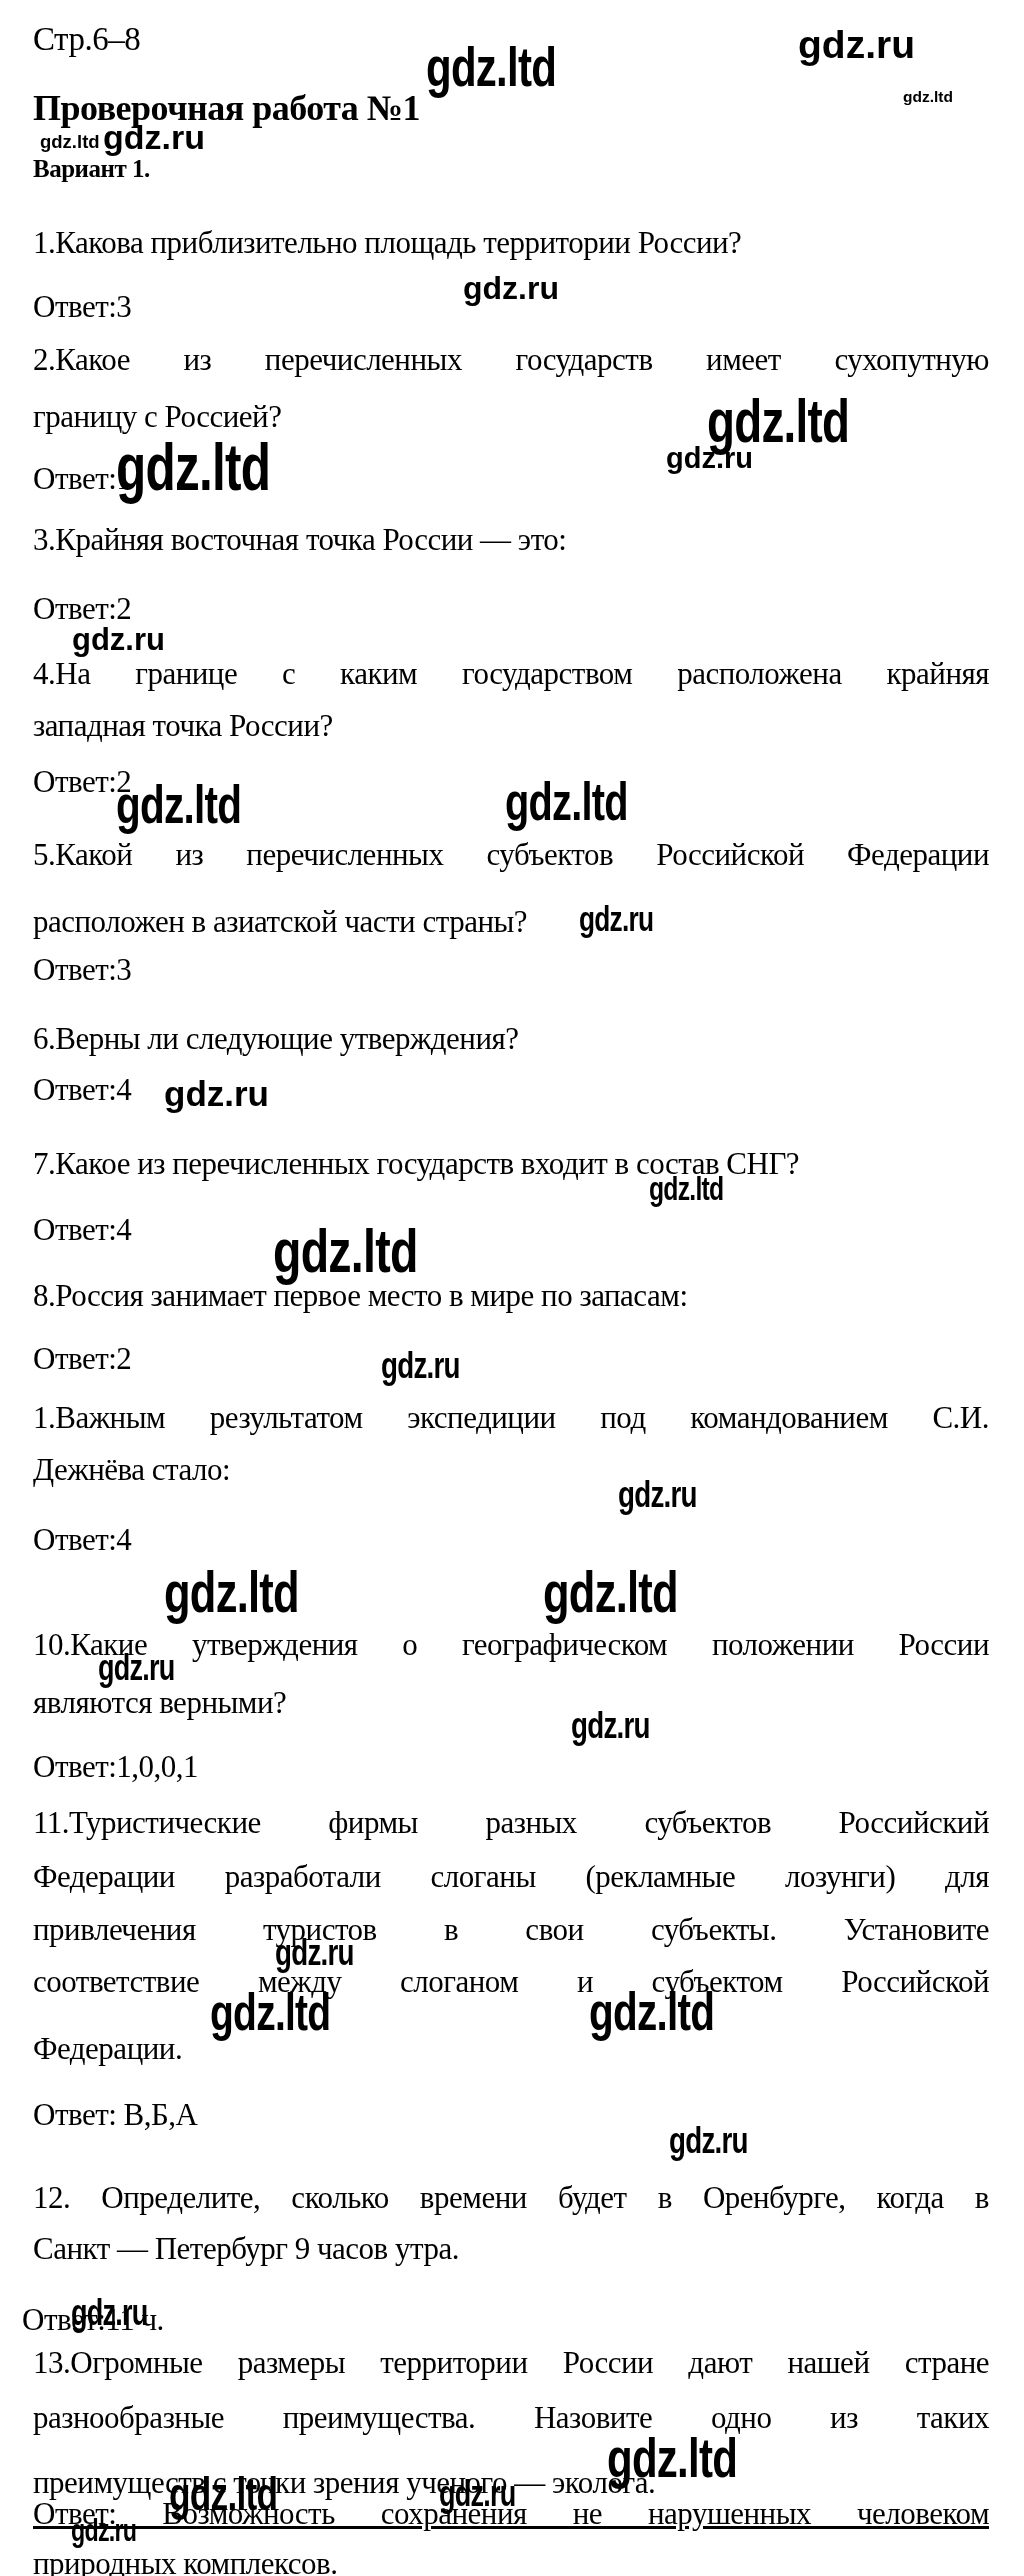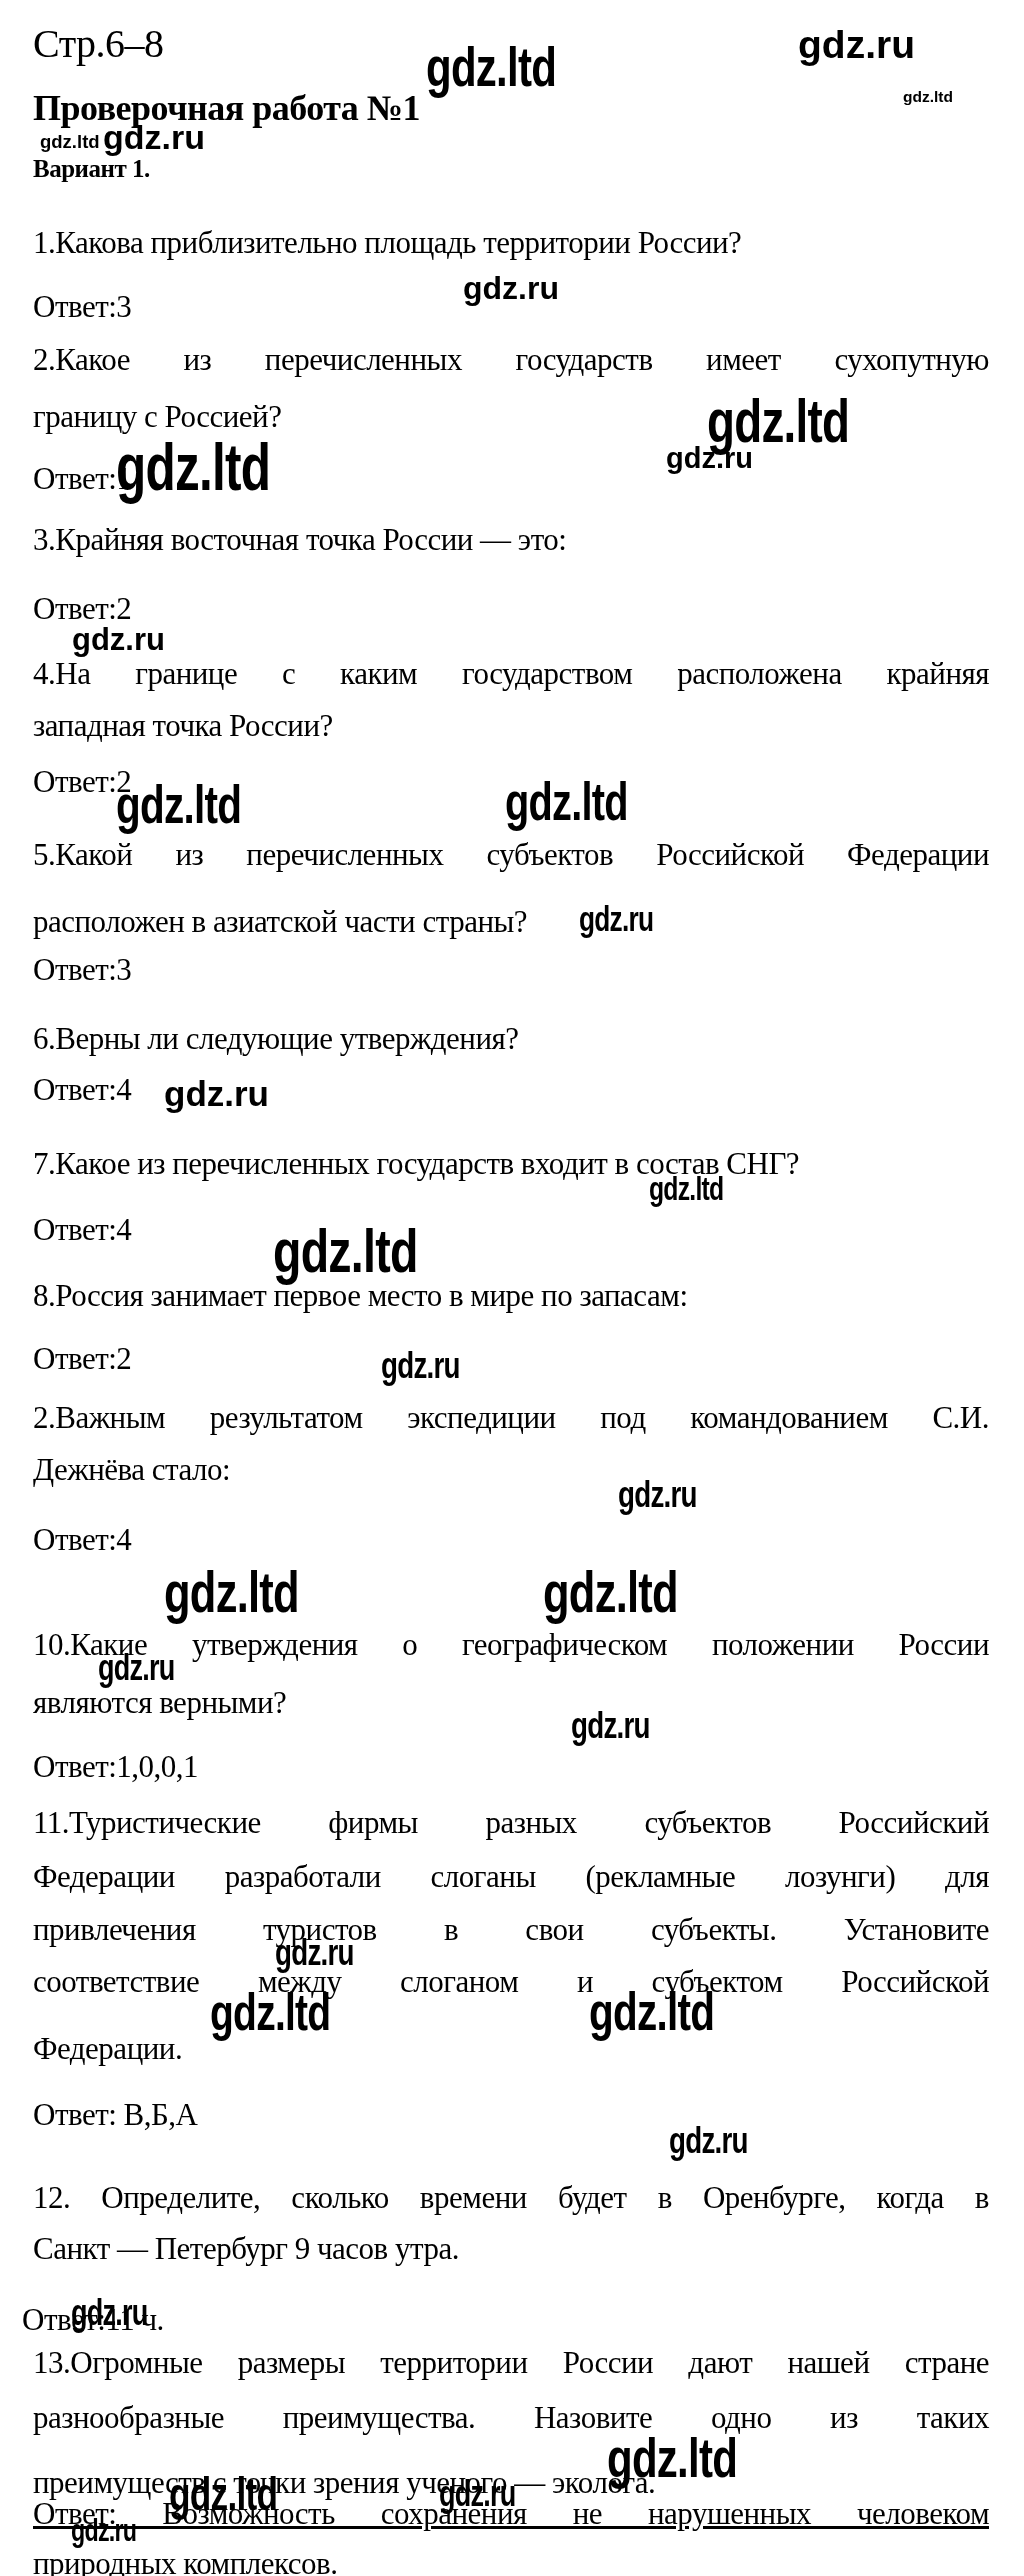--- a/index.html
+++ b/index.html
@@ -39,21 +39,21 @@
   .wm.cond {
     transform: scaleX(0.75);
     transform-origin: left top;
     letter-spacing: -1px;
   }
 </style>
 </head>
 <body>
 
 <div class="page">
-    <div class="tline" style="top: 21.6px; left: 33px; font-size: 40px;">Стр.6–8</div>
+    <div class="tline" style="top: 21.6px; left: 33px; font-size: 33px;">Стр.6–8</div>
     <div class="tline bold" style="top: 89px; left: 33px; font-size: 36px;">Проверочная работа №1</div>
     <div class="tline bold" style="top: 155px; left: 33px; font-size: 25px;">Вариант 1.</div>
     <div class="tline" style="top: 226px; left: 33px;">1.Какова приблизительно площадь территории России?</div>
     <div class="tline" style="top: 290px; left: 33px;">Ответ:3</div>
     <div class="tline just" style="top: 343px; left: 33px;">2.Какое из перечисленных государств имеет сухопутную</div>
     <div class="tline" style="top: 400px; left: 33px;">границу с Россией?</div>
     <div class="tline" style="top: 462px; left: 33px;">Ответ:1</div>
     <div class="tline" style="top: 523px; left: 33px;">3.Крайняя восточная точка России — это:</div>
     <div class="tline" style="top: 592px; left: 33px;">Ответ:2</div>
     <div class="tline just" style="top: 657px; left: 33px;">4.На границе с каким государством расположена крайняя</div>
@@ -61,21 +61,21 @@
     <div class="tline" style="top: 765px; left: 33px;">Ответ:2</div>
     <div class="tline just" style="top: 838px; left: 33px;">5.Какой из перечисленных субъектов Российской Федерации</div>
     <div class="tline" style="top: 893px; left: 33px; margin-top: 12px;">расположен в азиатской части страны?</div>
     <div class="tline" style="top: 953px; left: 33px;">Ответ:3</div>
     <div class="tline" style="top: 1022px; left: 33px;">6.Верны ли следующие утверждения?</div>
     <div class="tline" style="top: 1073px; left: 33px;">Ответ:4</div>
     <div class="tline" style="top: 1147px; left: 33px;">7.Какое из перечисленных государств входит в состав СНГ?</div>
     <div class="tline" style="top: 1213px; left: 33px;">Ответ:4</div>
     <div class="tline" style="top: 1279px; left: 33px;">8.Россия занимает первое место в мире по запасам:</div>
     <div class="tline" style="top: 1342px; left: 33px;">Ответ:2</div>
-    <div class="tline just" style="top: 1401px; left: 33px;">2.Важным результатом экспедиции под командованием С.И.</div>
+    <div class="tline just" style="top: 1401px; left: 33px;">1.Важным результатом экспедиции под командованием С.И.</div>
     <div class="tline" style="top: 1453px; left: 33px;">Дежнёва стало:</div>
     <div class="tline" style="top: 1523px; left: 33px;">Ответ:4</div>
     <div class="tline just" style="top: 1628px; left: 33px;">10.Какие утверждения о географическом положении России</div>
     <div class="tline" style="top: 1686px; left: 33px;">являются верными?</div>
     <div class="tline" style="top: 1750px; left: 33px;">Ответ:1,0,0,1</div>
     <div class="tline just" style="top: 1806px; left: 33px;">11.Туристические фирмы разных субъектов Российский</div>
     <div class="tline just" style="top: 1913px; left: 33px;">привлечения туристов в свои субъекты. Установите</div>
     <div class="tline just" style="top: 1860px; left: 33px;">Федерации разработали слоганы (рекламные лозунги) для</div>
     <div class="tline just" style="top: 1965px; left: 33px;">соответствие между слоганом и субъектом Российской</div>
     <div class="tline" style="top: 2032px; left: 33px;">Федерации.</div>

